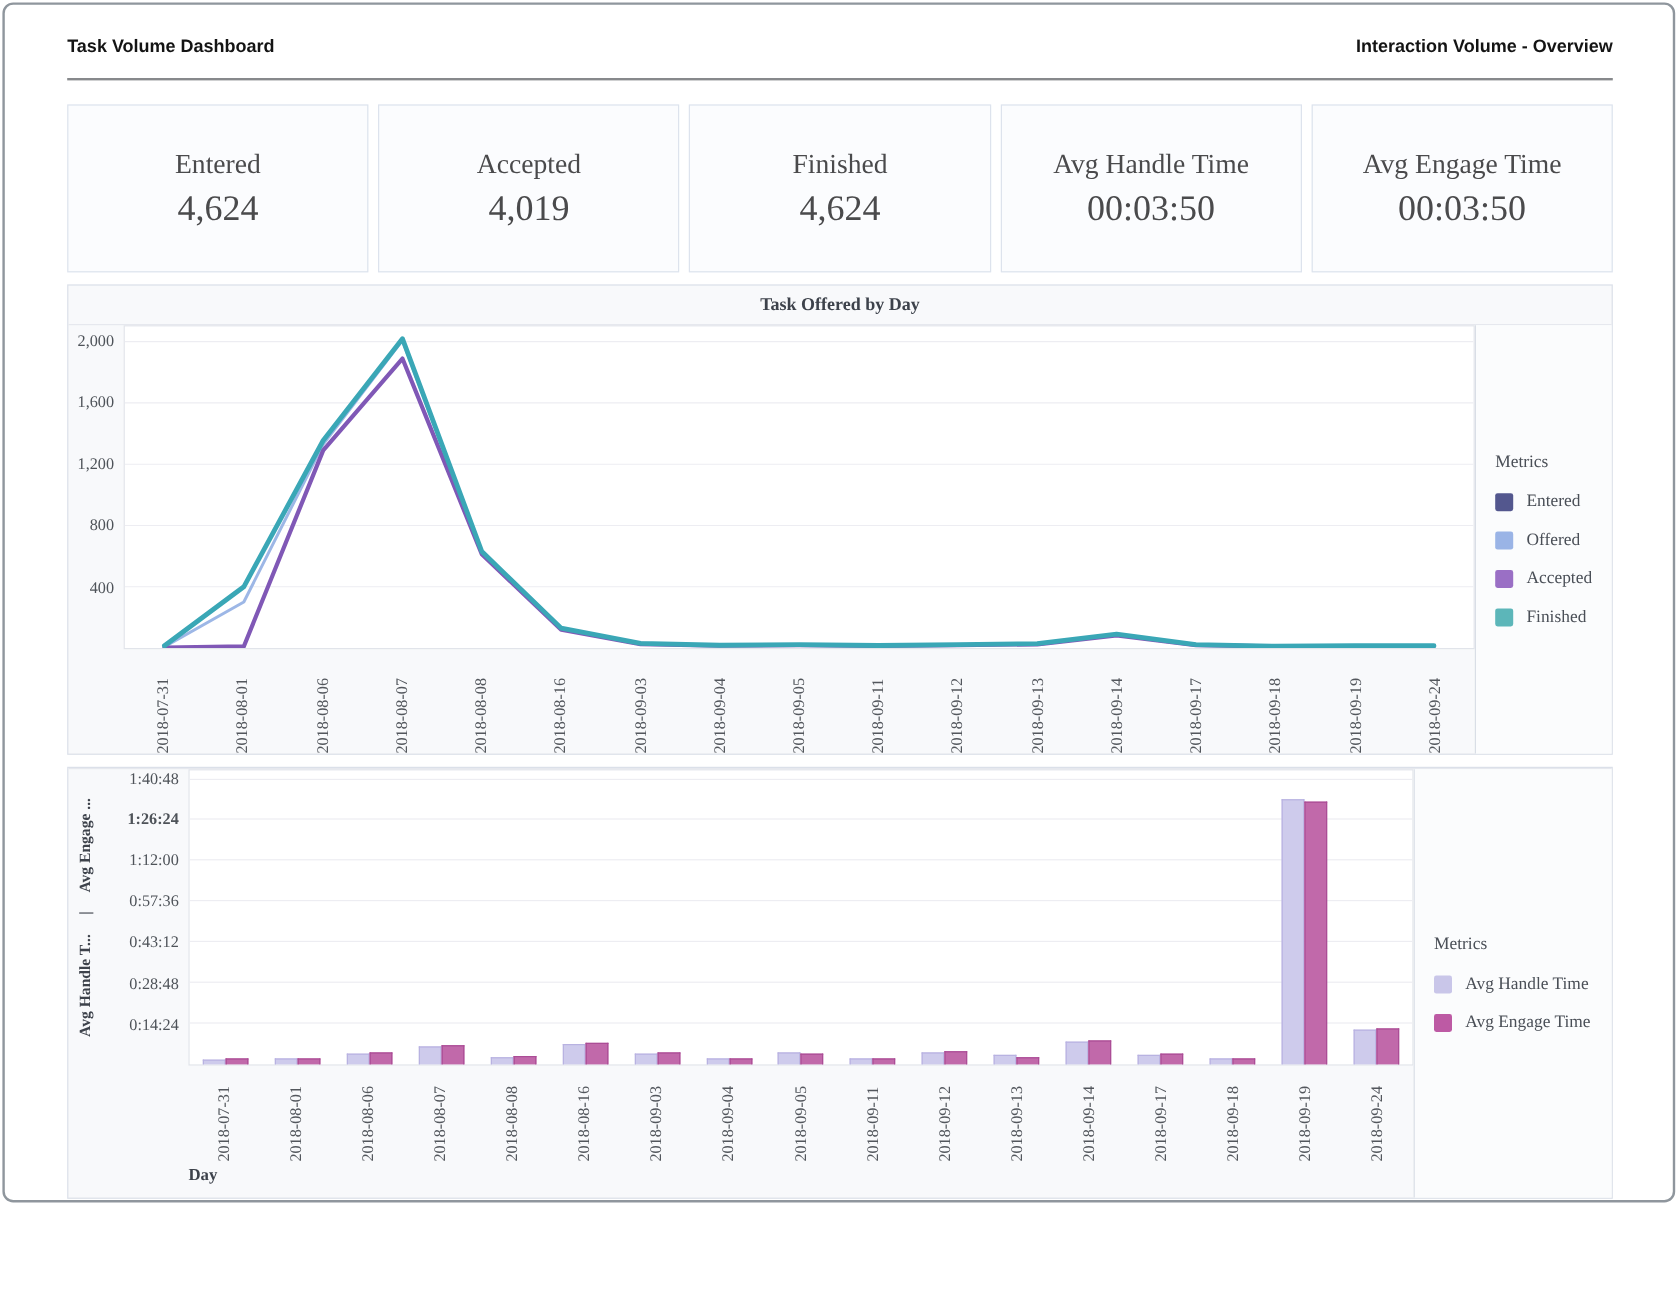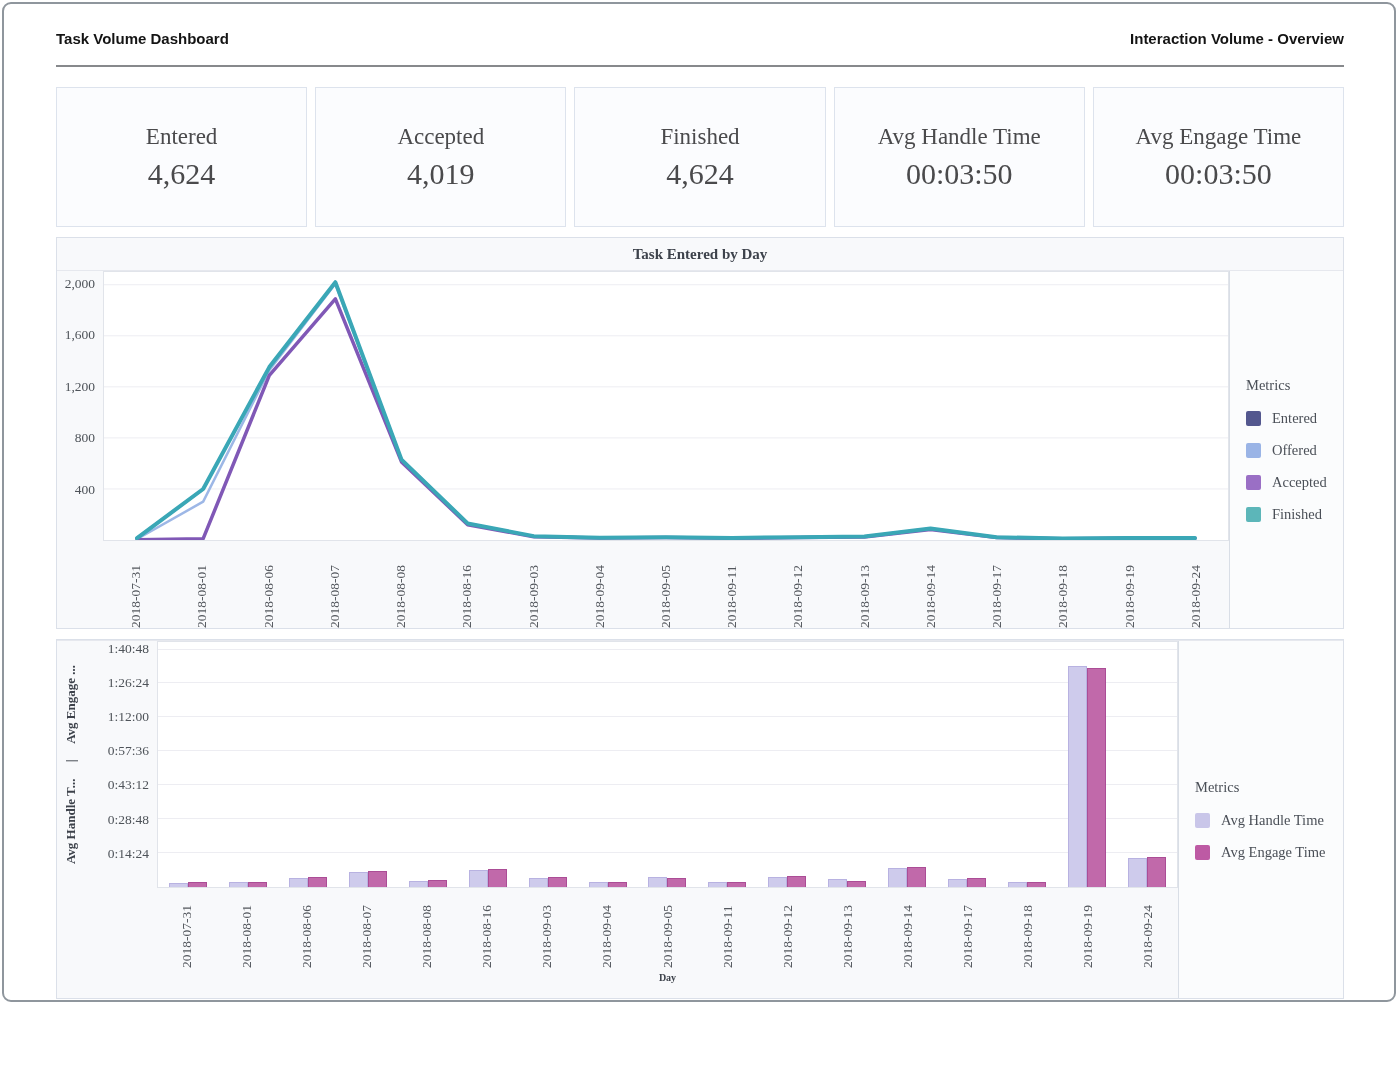--- a/index.html
+++ b/index.html
@@ -51,22 +51,22 @@
   .ytitle-cell { grid-column:1; grid-row:1; display:flex; align-items:center; justify-content:center; }
   .ytitle { writing-mode:vertical-rl; transform:rotate(180deg);
             font-family:"Liberation Serif",serif; font-weight:bold; font-size:13px; color:#3d424b; white-space:pre; }
   .bc-y { grid-column:2; grid-row:1; position:relative; }
   .bc-plot { grid-column:3; grid-row:1; position:relative; background:#fff; border:1px solid #e1e4ea; }
   .hgrid { position:absolute; left:0; right:0; height:1px; background:#ededf2; }
   .slots { position:absolute; left:0; right:0; top:0; bottom:0; display:flex; }
   .slot { flex:1; display:flex; align-items:flex-end; justify-content:center; }
   .bar { width:19px; border-style:solid; border-width:1.5px 1.5px 0 1.5px; }
   .bc-x { grid-column:3; grid-row:2; display:flex; }
-  .bc-xtitle { grid-column:3; grid-row:3; text-align:center;
-               font-family:"Liberation Serif",serif; font-weight:bold; font-size:10px; color:#3d424b; padding-top:4px; }
+  .bc-xtitle { grid-column:3; grid-row:3; text-align:left;
+               font-family:"Liberation Serif",serif; font-weight:bold; font-size:14px; color:#3d424b; padding-top:4px; }
 
   .footer { text-align:right; padding:13px 3px 0 0; font-size:15px; color:#8f9397; }
 </style>
 </head>
 <body>
 
 <div class="window">
 
   <div class="hdr">
     <div>Task Volume Dashboard</div>
@@ -91,21 +91,21 @@
         <div class="kpi-label">Avg Handle Time</div>
         <div class="kpi-value">00:03:50</div>
       </div>
       <div class="kpi-card">
         <div class="kpi-label">Avg Engage Time</div>
         <div class="kpi-value">00:03:50</div>
       </div>
     </section>
 
   <section class="panel">
-    <div class="panel-title">Task Entered by Day</div>
+    <div class="panel-title">Task Offered by Day</div>
     <div class="chart-body">
       <div class="lc-grid">
         <div class="yaxis">
             <div class="ytick" style="bottom: 19.0476%;">400</div>
             <div class="ytick" style="bottom: 38.0952%;">800</div>
             <div class="ytick" style="bottom: 57.1429%; margin-left: 11px;">1,200</div>
             <div class="ytick" style="bottom: 76.1905%;">1,600</div>
             <div class="ytick" style="bottom: 95.2381%;">2,000</div>
           </div>
         <div class="plot">
@@ -203,21 +203,21 @@
       <div class="bc-grid">
         <div class="ytitle-cell">
           <div class="ytitle">Avg Handle T...     |     Avg Engage ...</div>
         </div>
         <div class="bc-y yaxis">
             <div class="ytick" style="bottom: 13.8462%;">0:14:24</div>
             <div class="ytick" style="bottom: 27.6923%; margin-top: 16px;">0:28:48</div>
             <div class="ytick" style="bottom: 41.5385%;">0:43:12</div>
             <div class="ytick" style="bottom: 55.3846%; text-align: right;">0:57:36</div>
             <div class="ytick" style="bottom: 69.2308%;">1:12:00</div>
-            <div class="ytick" style="bottom: 83.0769%;">1:26:24</div>
+            <div class="ytick" style="bottom: 83.0769%; font-weight: bold;">1:26:24</div>
             <div class="ytick" style="bottom: 96.9231%;">1:40:48</div>
           </div>
         <div class="bc-plot">
             <div class="hgrid" style="bottom: 13.8462%;"></div>
             <div class="hgrid" style="bottom: 27.6923%;"></div>
             <div class="hgrid" style="bottom: 41.5385%;"></div>
             <div class="hgrid" style="bottom: 55.3846%;"></div>
             <div class="hgrid" style="bottom: 69.2308%;"></div>
             <div class="hgrid" style="bottom: 83.0769%;"></div>
             <div class="hgrid" style="bottom: 96.9231%;"></div>

